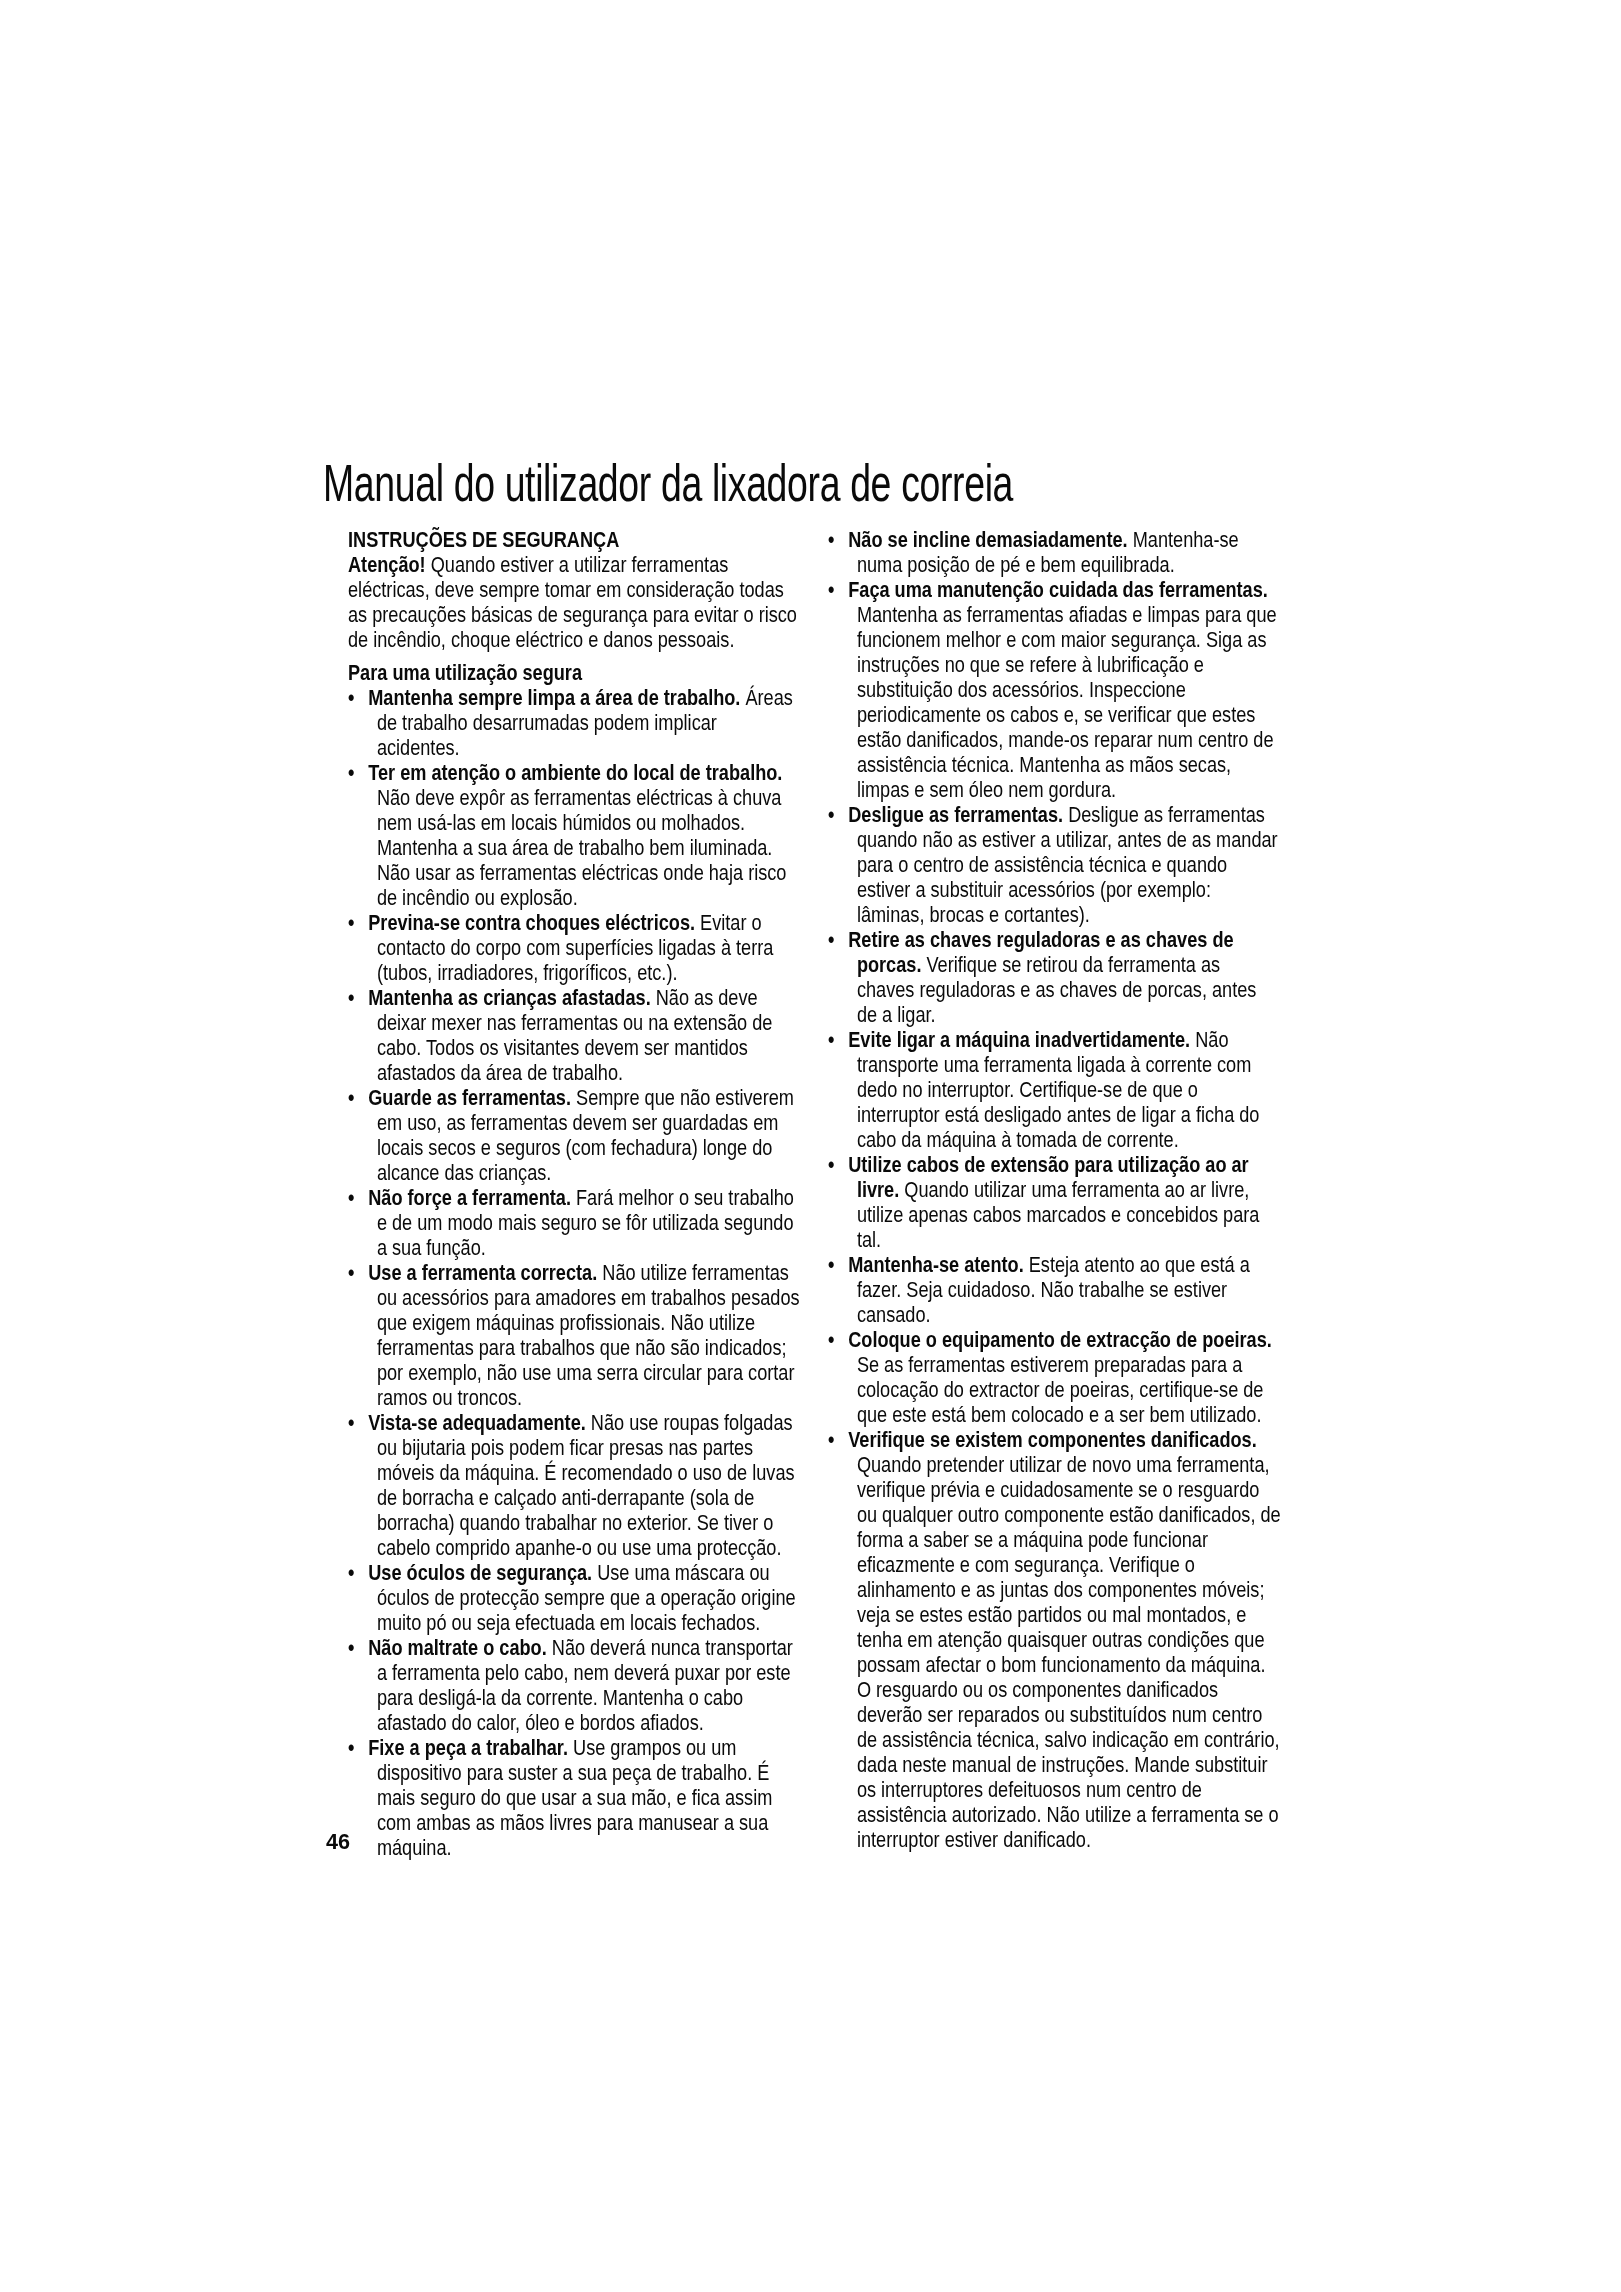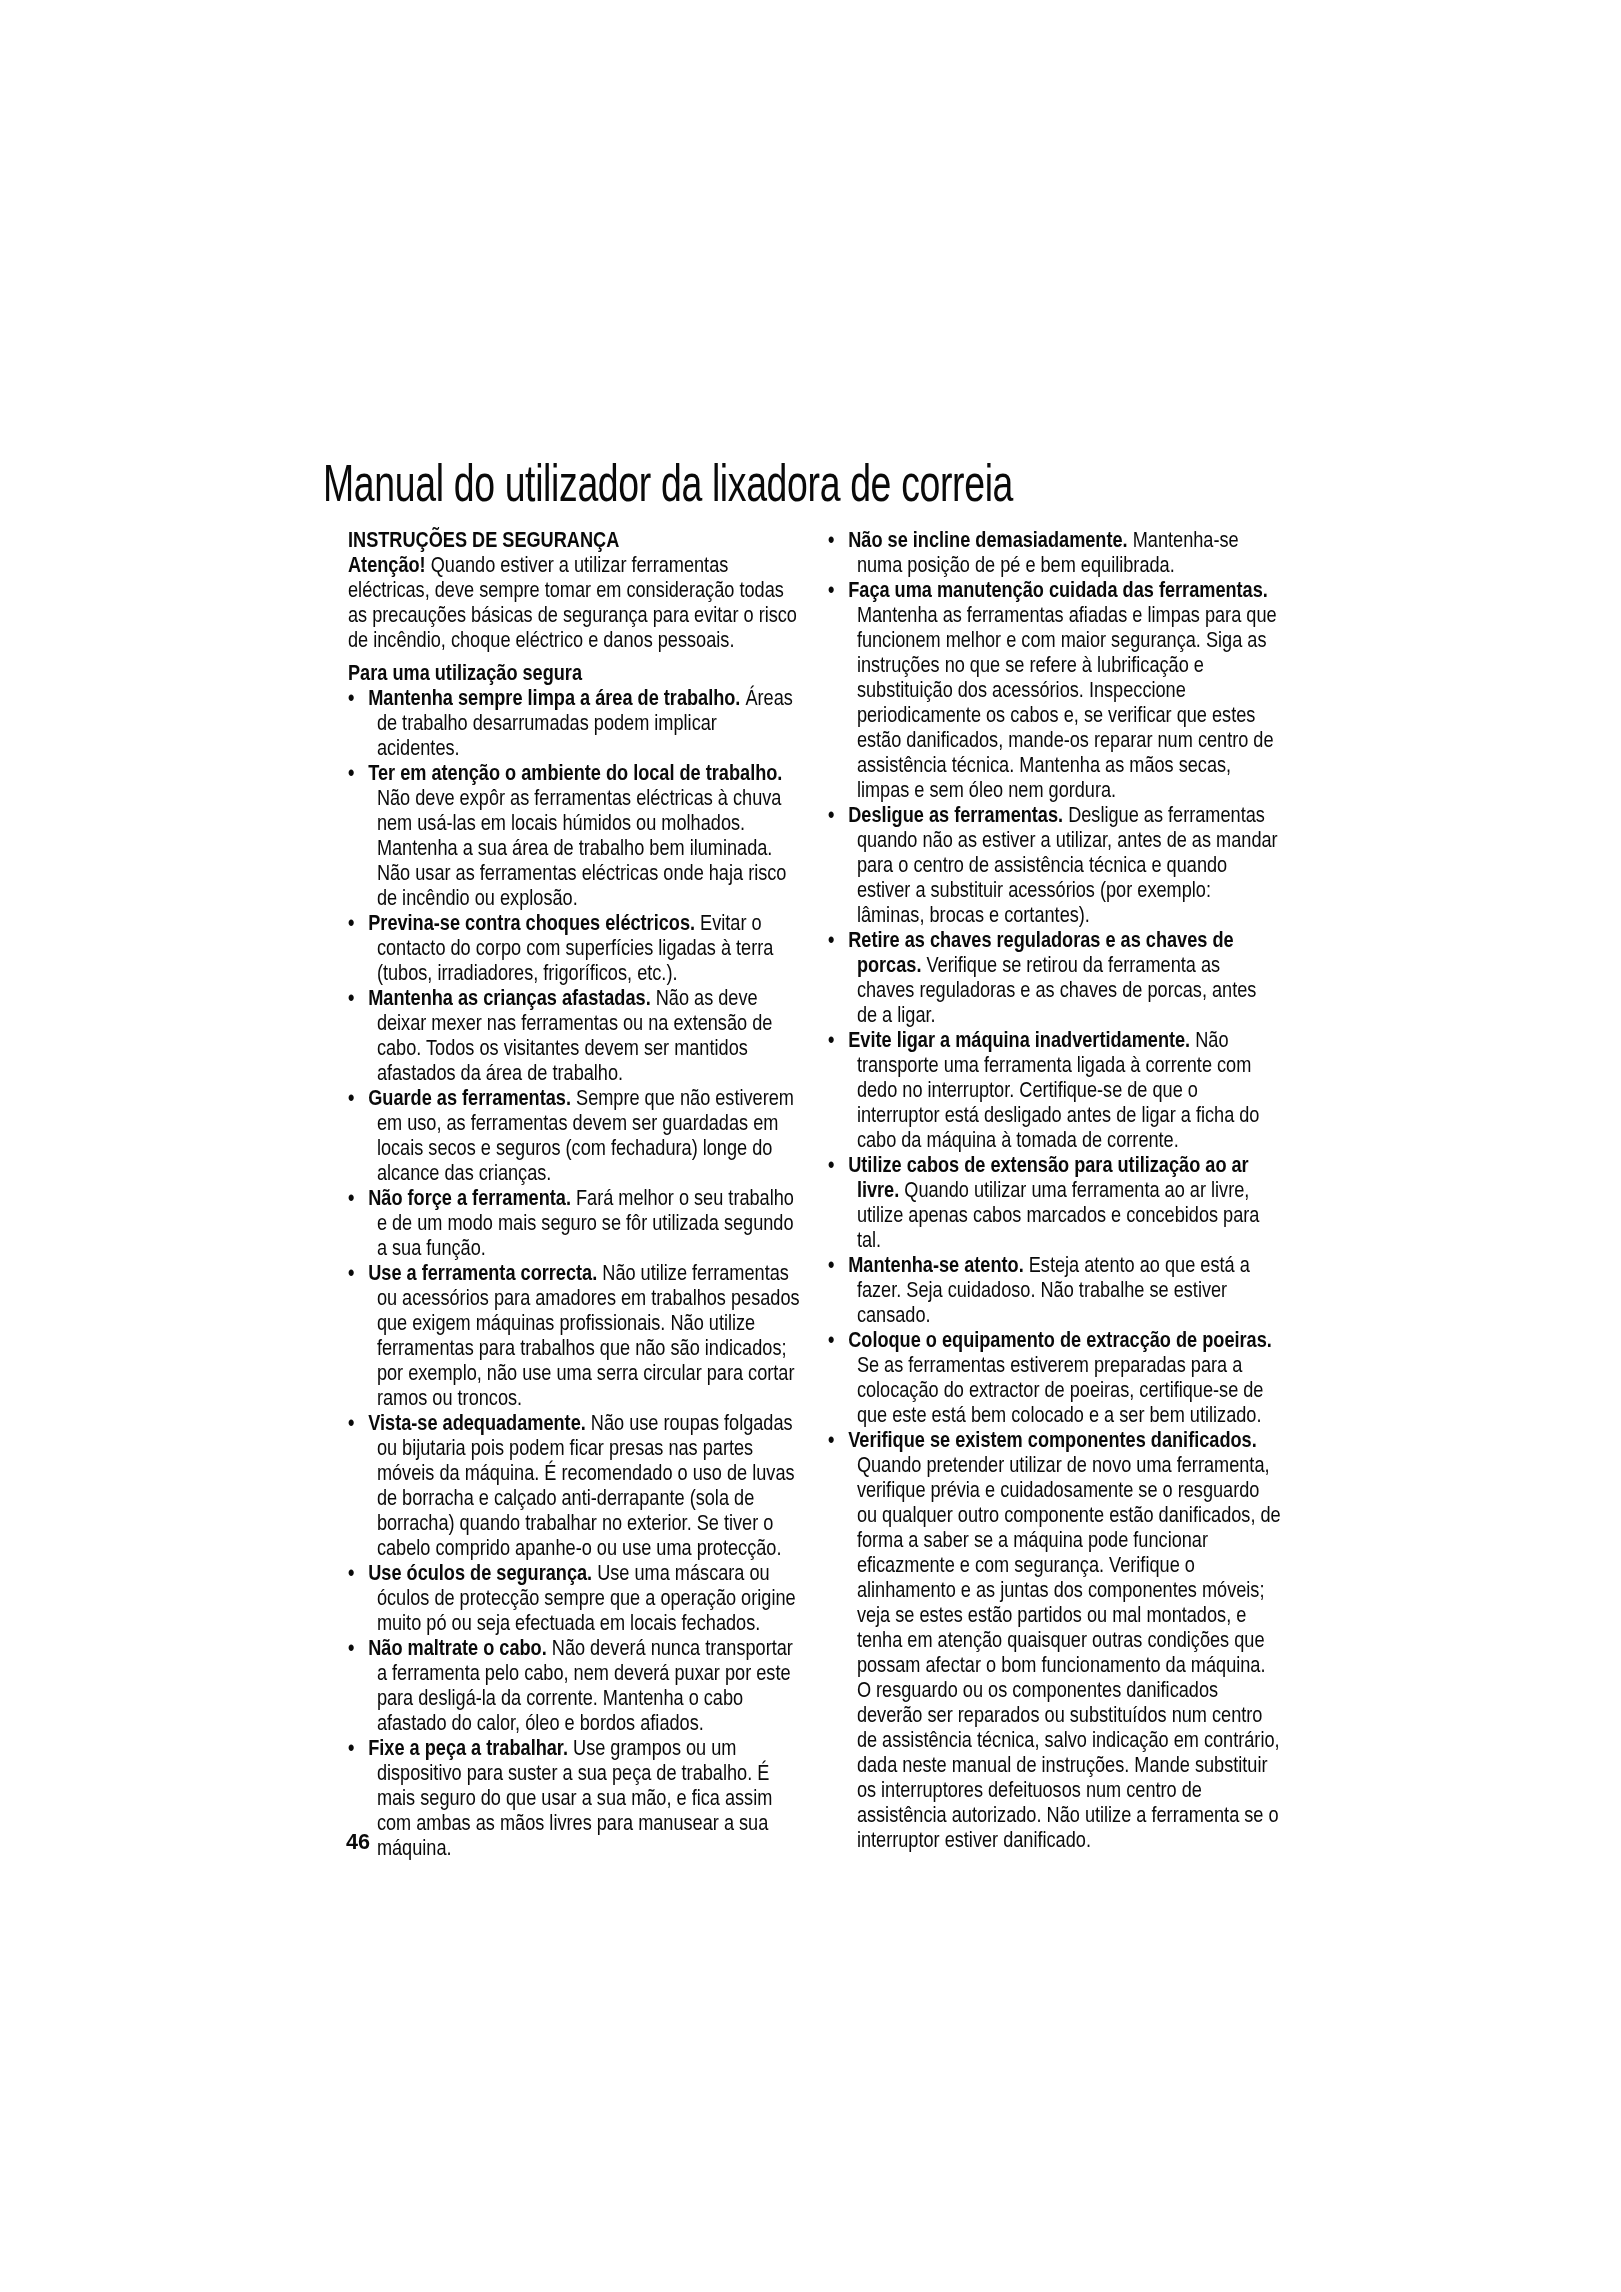--- a/index.html
+++ b/index.html
@@ -73,21 +73,20 @@
     width: 24.5px;
     text-indent: 0;
     font-weight: 700;
   }
   .page-number {
     position: absolute;
     left: 326px;
     top: 1829px;
     font-size: 21.6px;
     font-weight: 700;
-    margin-left: 20px;
   }
 </style>
 </head>
 <body>
 
 <div class="page">
 
   <h1 class="doc-title">Manual do utilizador da lixadora de correia</h1>
 
   <div class="col col-left">

